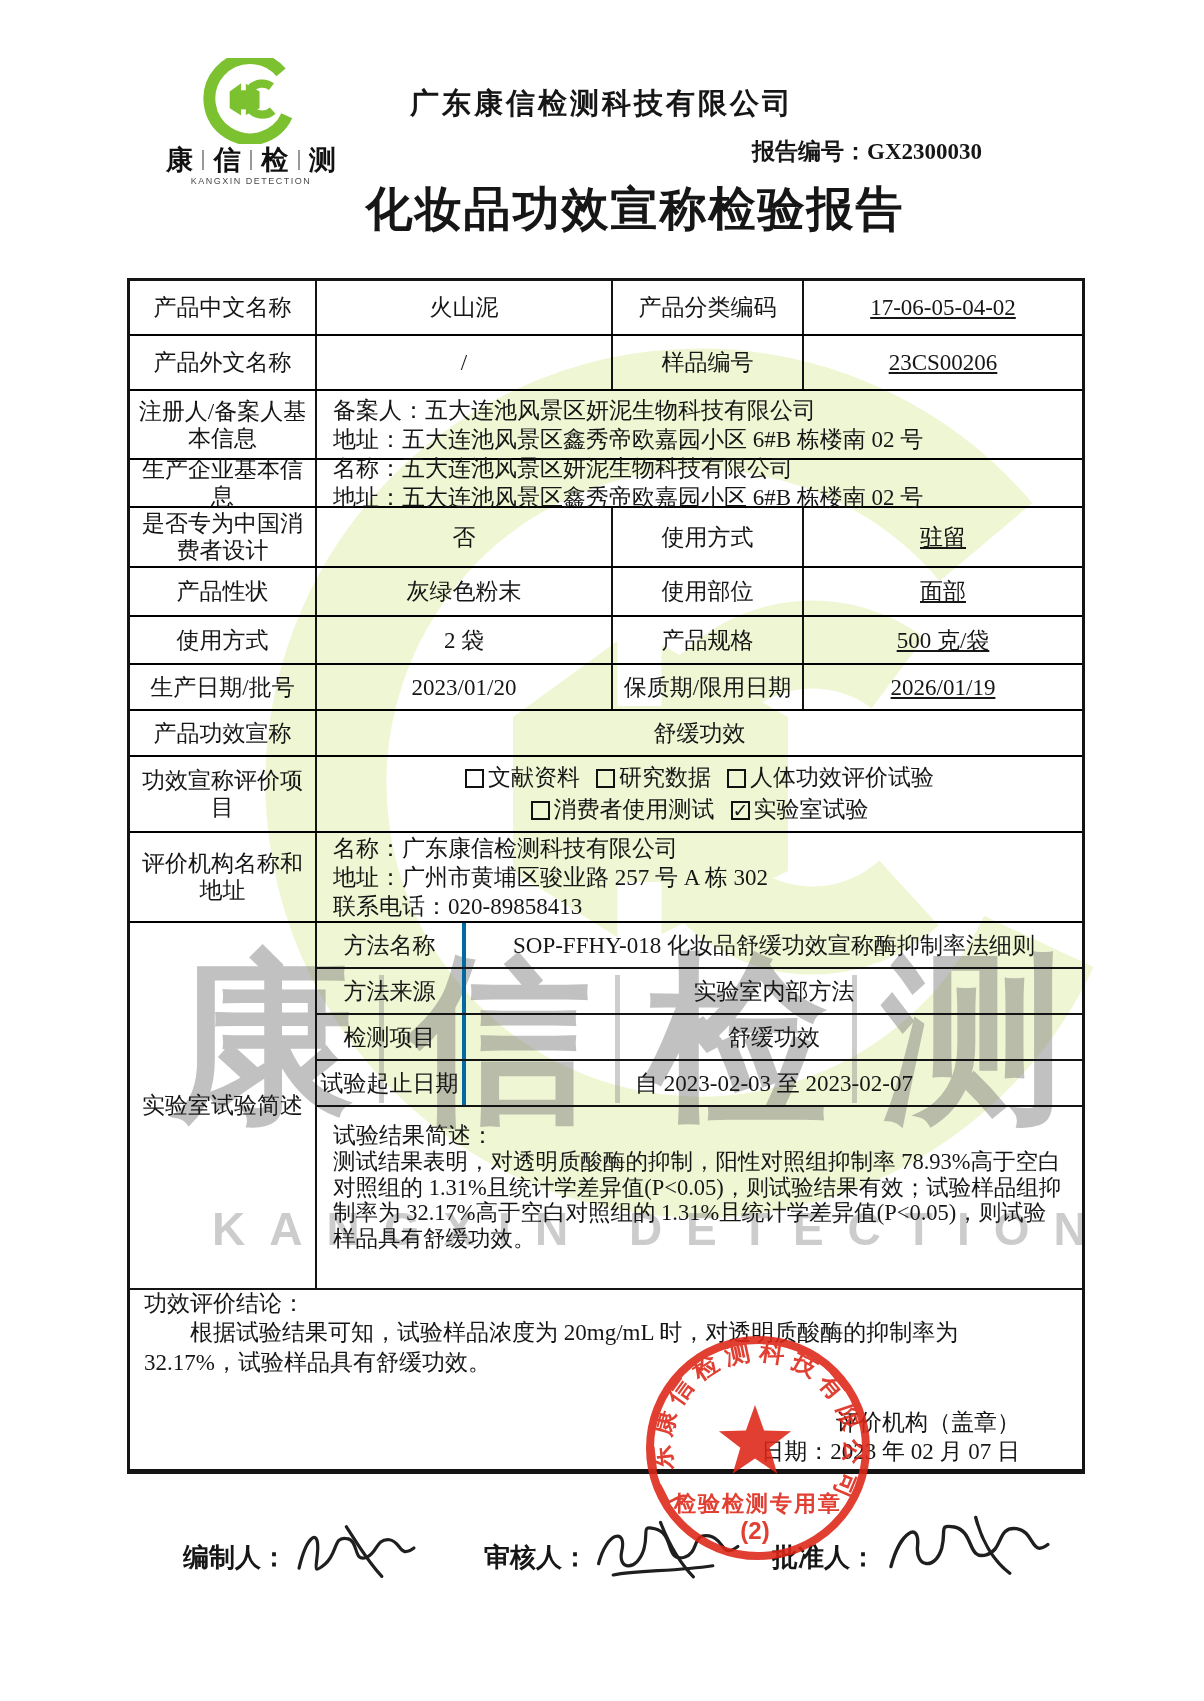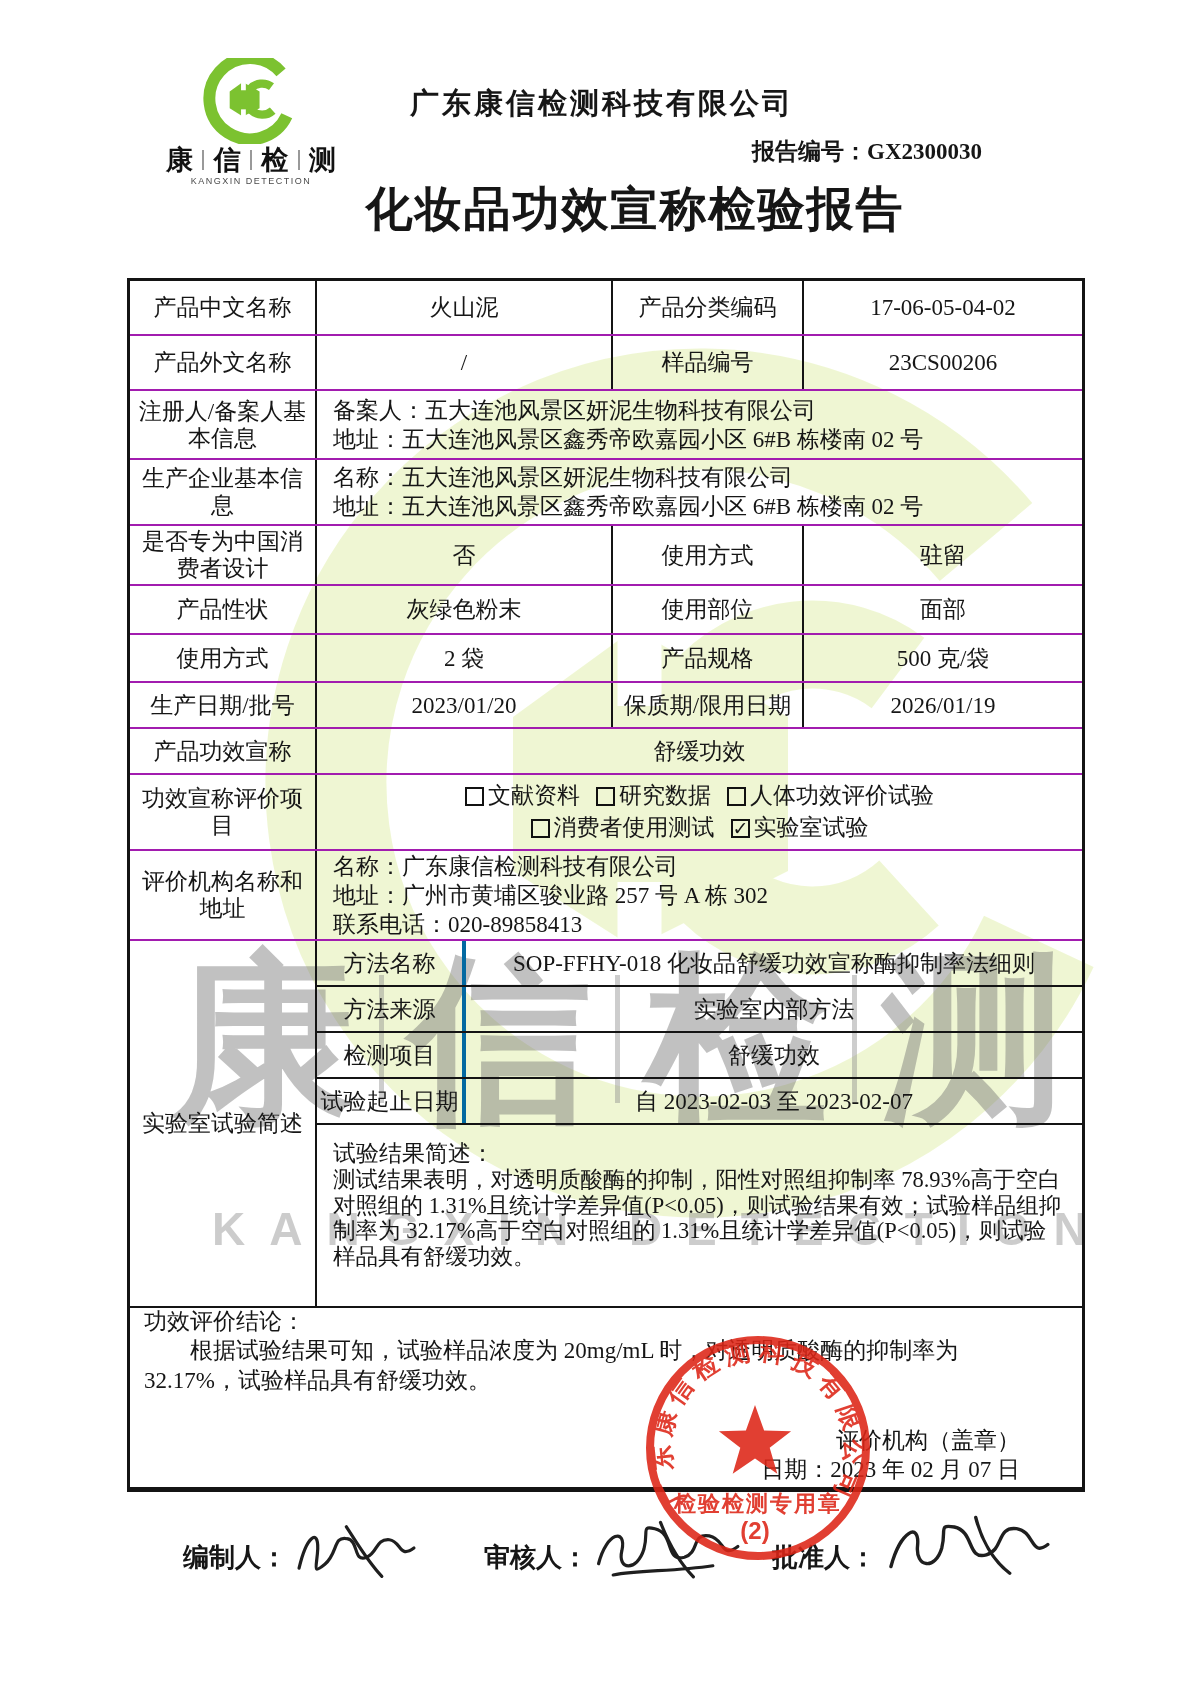--- a/index.html
+++ b/index.html
@@ -24,29 +24,29 @@
            font-family:"Liberation Sans",sans-serif;font-size:9px;letter-spacing:1.5px;color:#4a4a4a;}
   .company{position:absolute;left:0;top:84px;width:1204px;text-align:center;z-index:2;
            font-size:29px;font-weight:bold;letter-spacing:3px;}
   .repno{position:absolute;left:752px;top:136px;width:330px;text-align:left;z-index:2;
          font-size:23px;font-weight:bold;}
   .doctitle{position:absolute;left:0;top:178px;width:1204px;text-align:center;z-index:2;
             font-family:"Liberation Sans",sans-serif;font-size:47px;font-weight:bold;letter-spacing:2px;padding-left:33px;}
   
   .tbl{position:absolute;left:127px;top:278px;width:958px;z-index:2;box-sizing:border-box;
        border:3px solid #141414;border-bottom-width:5px;font-size:23px;}
-  .tr{display:flex;border-bottom:2px solid #a21caf;box-sizing:border-box;}
+  .tr{display:flex;border-bottom:2px solid #000000;box-sizing:border-box;}
   .tr:last-child{border-bottom:none;}
   .td{border-right:2px solid #141414;box-sizing:border-box;display:flex;align-items:center;
       justify-content:center;text-align:center;line-height:27px;}
   .td:last-child{border-right:none;}
   .c1{width:187px;flex:none;padding:0 6px;}
   .c2{width:296px;flex:none;}
   .c3{width:191px;flex:none;padding:0 4px;}
-  .c4{flex:1;}
+  .c4{flex:1;text-decoration:underline;}
   .cm{flex:1;border-radius:16px;}
   .lines{flex-direction:column;align-items:flex-start;justify-content:center;
          text-align:left;padding-left:16px;}
   .lines div{line-height:29px;}
   
   .cbwrap{flex-direction:column;align-items:center;justify-content:center;}
   .cbline{display:flex;align-items:center;line-height:32px;}
   .cbitem{display:flex;align-items:center;margin:0 8px;}
   .cb{display:inline-block;width:19px;height:19px;border:2px solid #111;box-sizing:border-box;
       margin-right:4px;font-size:19px;line-height:15px;font-weight:bold;text-align:center;
@@ -145,21 +145,21 @@
     </div>
 
     <div class="tr" style="height:69px">
       <div class="td c1">注册人/备案人基本信息</div>
       <div class="td cm lines">
         <div>备案人：五大连池风景区妍泥生物科技有限公司</div>
         <div>地址：五大连池风景区鑫秀帝欧嘉园小区 6#B 栋楼南 02 号</div>
       </div>
     </div>
 
-    <div class="tr" style="height:66px">
+    <div class="tr" style="height:48px">
       <div class="td c1">生产企业基本信息</div>
       <div class="td cm lines">
         <div>名称：五大连池风景区妍泥生物科技有限公司</div>
         <div>地址：五大连池风景区鑫秀帝欧嘉园小区 6#B 栋楼南 02 号</div>
       </div>
     </div>
 
     <div class="tr" style="height:60px">
       <div class="td c1">是否专为中国消费者设计</div>
       <div class="td c2">否</div>

